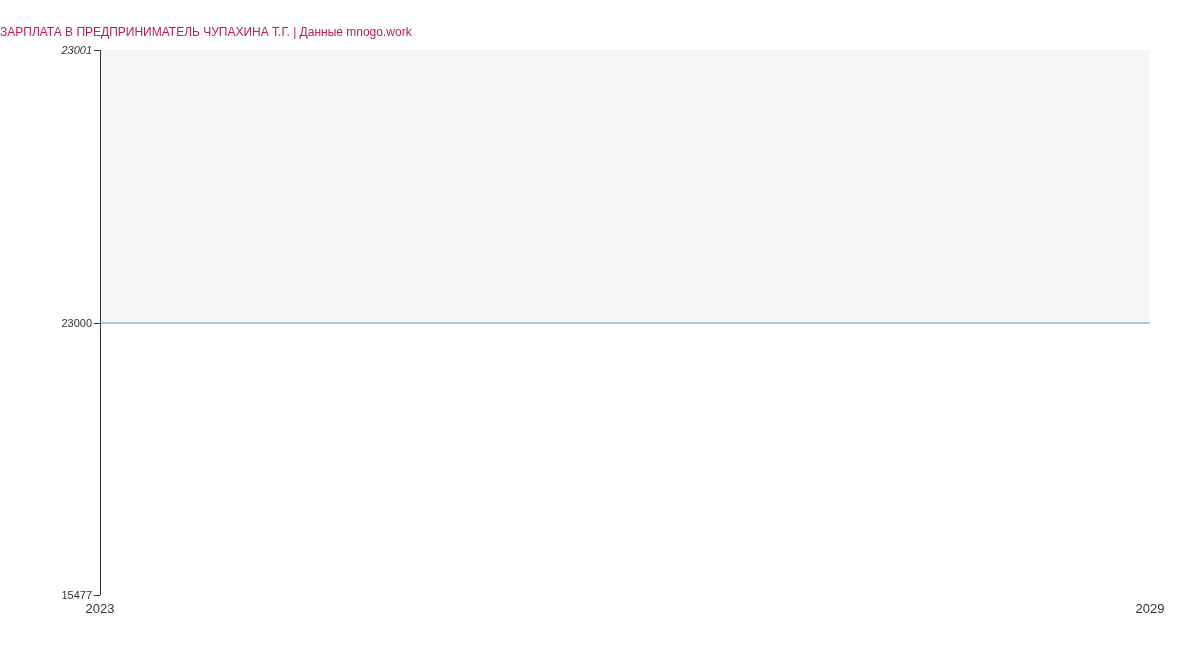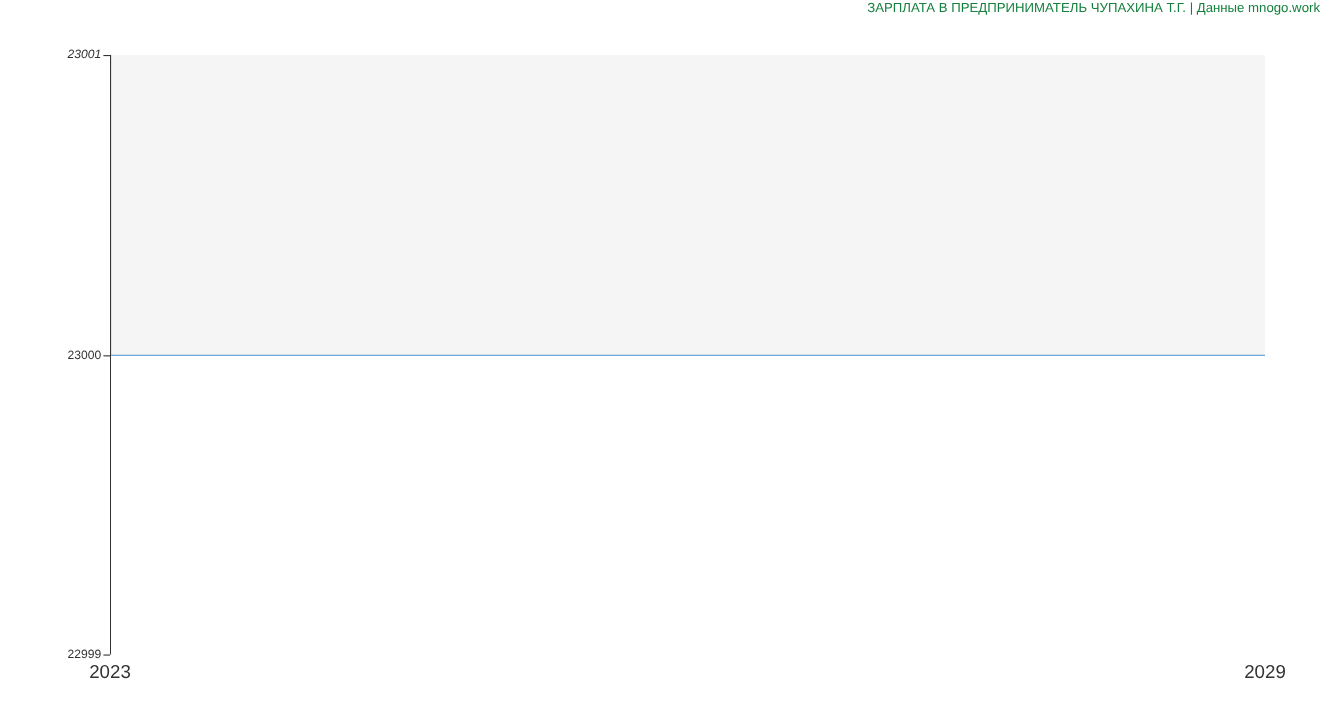--- a/index.html
+++ b/index.html
@@ -8,24 +8,24 @@
       box-sizing: border-box;
     }
     body {
       font-family: Verdana, Geneva, sans-serif;
       background: #ffffff;
       width: 1200px;
       height: 650px;
       position: relative;
     }
     .chart-title {
-      text-align: right;
+      text-align: left;
       font-size: 12px;
-      color: #15803d;
-      padding-top: 0;
+      color: #be185d;
+      padding-top: 25px;
       font-weight: normal;
     }
     .chart-container {
       position: absolute;
       left: 100px;
       top: 50px;
       width: 1050px;
       height: 545px;
     }
     .plot-area {
@@ -73,21 +73,21 @@
       transform: translateY(-50%);
       white-space: nowrap;
     }
     .y-label-top { top: 0; font-style: italic; }
     .y-label-mid { top: 50%; }
     .y-label-bot { top: 100%; }
     .x-label {
       position: absolute;
       top: 100%;
       margin-top: 6px;
-      font-size: 17px;
+      font-size: 13px;
       color: #333;
       transform: translateX(-50%);
     }
     .x-label-left { left: 0; }
     .x-label-right { left: 100%; }
   </style>
 </head>
 <body>
 
 <div class="chart-title">ЗАРПЛАТА В ПРЕДПРИНИМАТЕЛЬ ЧУПАХИНА Т.Г. | Данные mnogo.work</div>
@@ -97,17 +97,17 @@
     <div class="plot-bottom-half"></div>
     <div class="data-line"></div>
   </div>
 
   <div class="y-tick y-tick-top"></div>
   <div class="y-tick y-tick-mid"></div>
   <div class="y-tick y-tick-bot"></div>
 
   <div class="y-label y-label-top">23001</div>
   <div class="y-label y-label-mid">23000</div>
-  <div class="y-label y-label-bot">22999</div>
+  <div class="y-label y-label-bot">15477</div>
 
   <div class="x-label x-label-left">2023</div>
   <div class="x-label x-label-right">2029</div>
 </div>
 
 </body></html>

